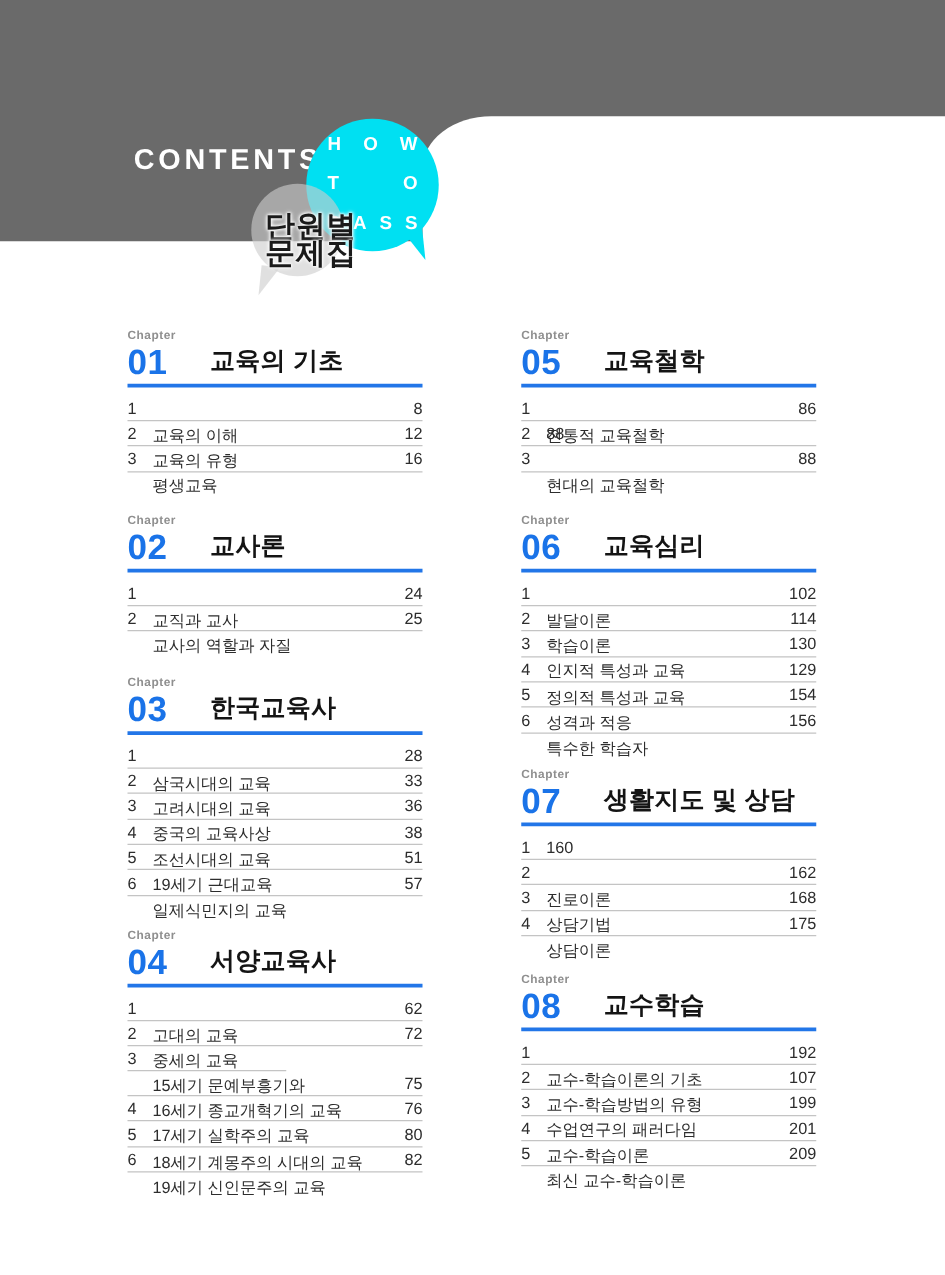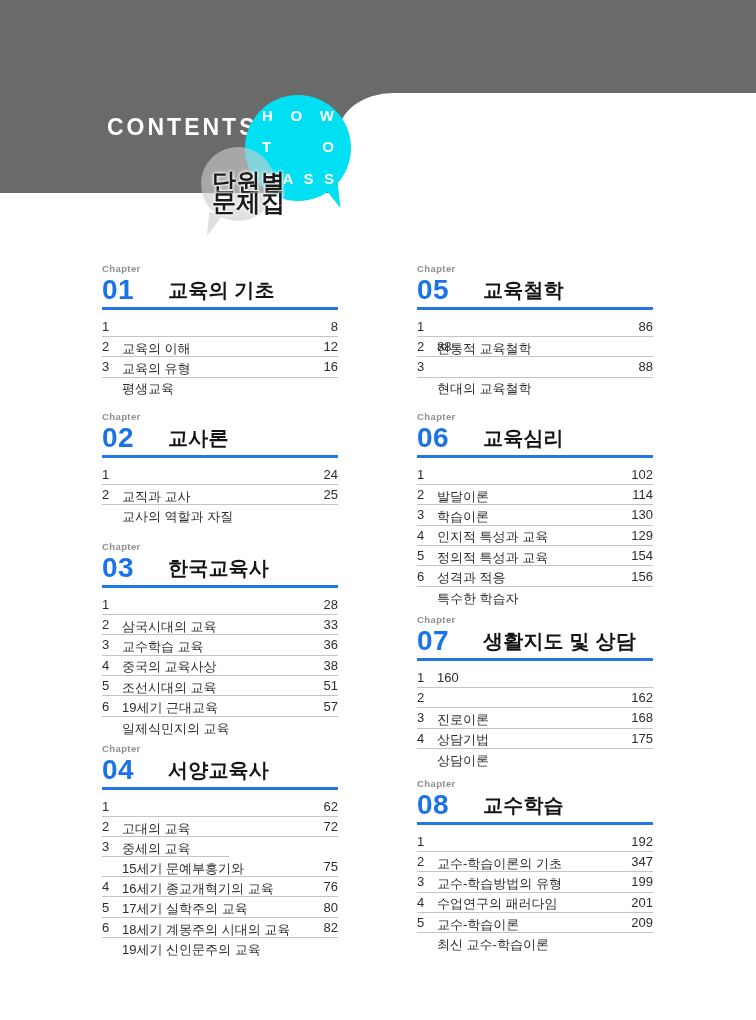--- a/index.html
+++ b/index.html
@@ -56,21 +56,21 @@
     text-shadow:0 0 2px #fff,0 0 3px #fff,0 0 4px #fff;
     letter-spacing:0.5px;
   }
   
   .toc-columns{position:absolute;left:0;top:0;width:756px;height:840px;}
   .chapter-block{position:absolute;width:236px;}
   .chapter-label{
     font-size:9.5px;color:#8f8f8f;font-weight:600;letter-spacing:0.4px;
     height:11px;line-height:11px;
   }
-  .chapter-head{display:flex;align-items:center;margin-top:3px;height:26px;}
+  .chapter-head{display:flex;align-items:flex-start;margin-top:3px;height:26px;}
   .chapter-number{
     width:66px;color:#1a73e8;font-size:28px;font-weight:700;
     line-height:26px;letter-spacing:0.5px;
   }
   .chapter-title{
     font-size:20px;font-weight:700;color:#141414;line-height:24px;
     letter-spacing:0.2px;white-space:nowrap;
   }
   .chapter-rule{height:2.5px;background:#2276e8;margin-top:4px;}
   .toc-list{list-style:none;margin:0;padding:7px 0 0 0;}
@@ -175,21 +175,21 @@
       </div>
       <div class="chapter-rule"></div>
       <ul class="toc-list">
         <li class="toc-item">
           <span class="num">1</span>
           <span class="txt">삼국시대의 교육</span>
           <span class="pg">28</span>
         </li>
         <li class="toc-item">
           <span class="num">2</span>
-          <span class="txt">교수학습 교육</span>
+          <span class="txt">고려시대의 교육</span>
           <span class="pg">33</span>
         </li>
         <li class="toc-item">
           <span class="num">3</span>
           <span class="txt">중국의 교육사상</span>
           <span class="pg">36</span>
         </li>
         <li class="toc-item">
           <span class="num">4</span>
           <span class="txt">조선시대의 교육</span>
@@ -354,21 +354,21 @@
       <div class="chapter-rule"></div>
       <ul class="toc-list">
         <li class="toc-item">
           <span class="num">1</span>
           <span class="txt">교수-학습이론의 기초</span>
           <span class="pg">192</span>
         </li>
         <li class="toc-item">
           <span class="num">2</span>
           <span class="txt">교수-학습방법의 유형</span>
-          <span class="pg">347</span>
+          <span class="pg">107</span>
         </li>
         <li class="toc-item">
           <span class="num">3</span>
           <span class="txt">수업연구의 패러다임</span>
           <span class="pg">199</span>
         </li>
         <li class="toc-item">
           <span class="num">4</span>
           <span class="txt">교수-학습이론</span>
           <span class="pg">201</span>

